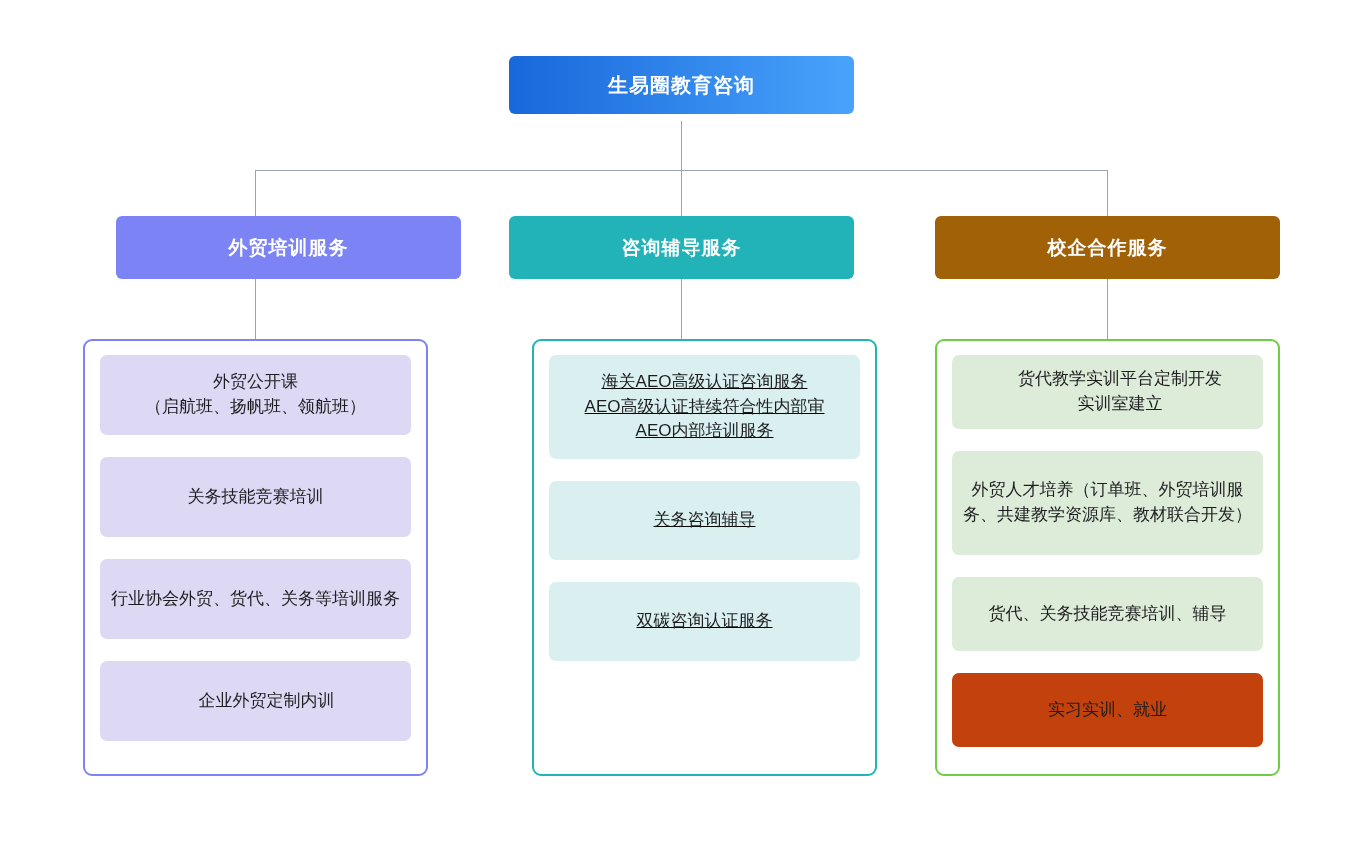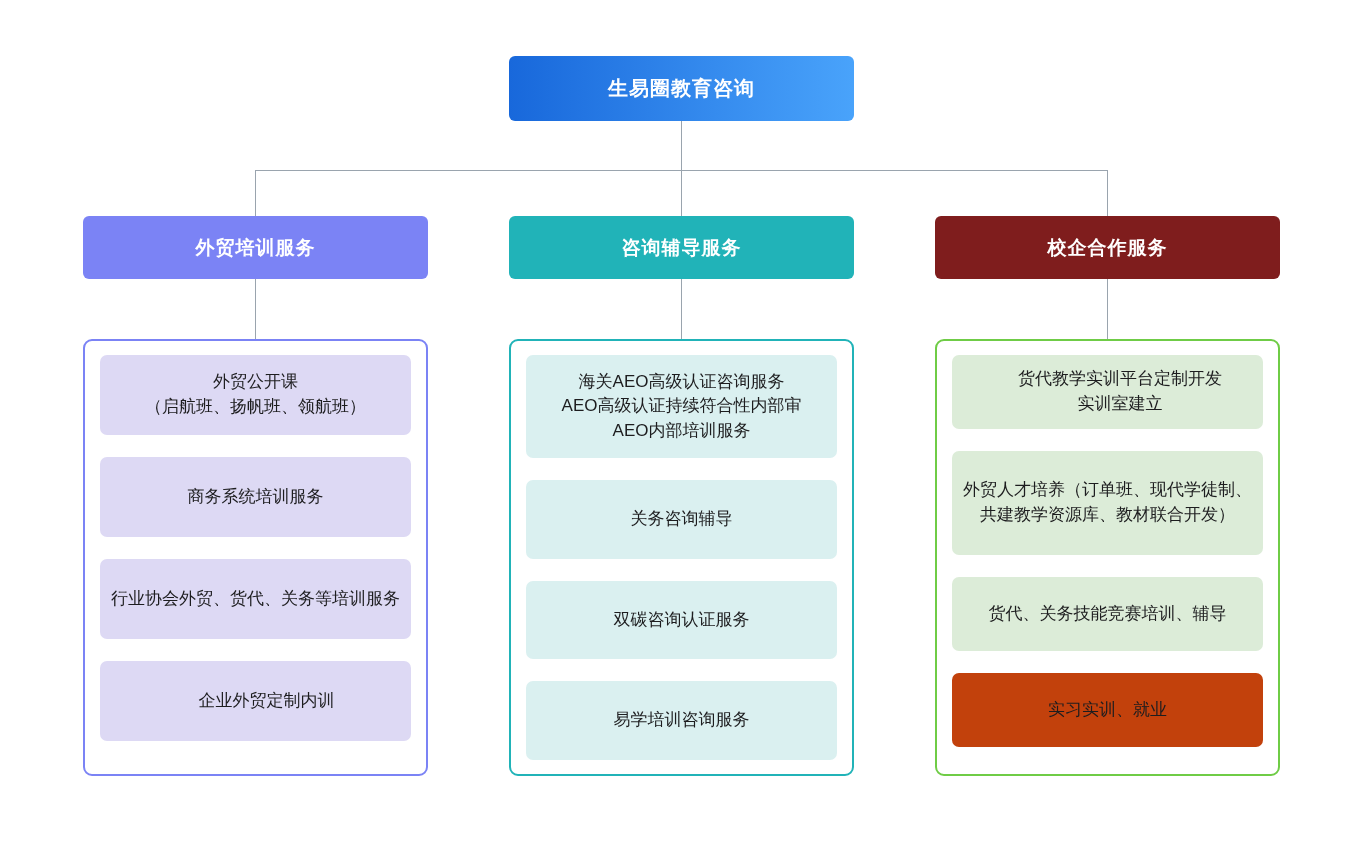--- a/index.html
+++ b/index.html
@@ -19,21 +19,21 @@
     height: 844px;
     background: #ffffff;
   }
 
   
   .root-node {
     position: absolute;
     left: 509px;
     top: 56px;
     width: 345px;
-    height: 65px;
+    height: 58px;
     border-radius: 6px;
     display: flex;
     align-items: center;
     justify-content: center;
     box-sizing: border-box;
   }
   .root-node .node-title {
     color: #ffffff;
     font-size: 20px;
     font-weight: bold;
@@ -101,21 +101,21 @@
 
   
   #group-box-0 { left: 83px; border-color: #7b83f5; }
   #group-box-0 .leaf-card { background: #ddd9f4; }
   #group-box-0 .leaf-card.h-1 { height: 80px; }
   #group-box-0 .leaf-card.h-2 { height: 80px; }
   #group-box-0 .leaf-card.h-3 { height: 80px; }
   #group-box-0 .leaf-card.h-4 { height: 80px; padding-left: 32px; }
 
   
-  #group-box-1 { left: 509px; border-color: #21b3b8; }
+  #group-box-1 { left: 532px; border-color: #21b3b8; text-decoration: underline; }
   #group-box-1 .leaf-card { background: #daf0f0; }
   #group-box-1 .leaf-card.h-1 { height: 104px; }
   #group-box-1 .leaf-card.h-2 { height: 79px; }
   #group-box-1 .leaf-card.h-3 { height: 79px; }
   #group-box-1 .leaf-card.h-4 { height: 79px; }
 
   
   #group-box-2 { left: 935px; border-color: #6fcc46; }
   #group-box-2 .leaf-card { background: #dcecd8; }
   #group-box-2 .leaf-card.h-1 { height: 74px; }
@@ -139,48 +139,47 @@
   <div class="connector v-line" style="left: 681px; top: 121px; height: 50px; background: rgb(154, 164, 174);"></div>
   <div class="connector h-line" style="left: 255px; top: 170px; width: 853px; background: rgb(154, 164, 174);"></div>
   <div class="connector v-line" style="left: 255px; top: 170px; height: 46px; background: rgb(154, 164, 174);"></div>
   <div class="connector v-line" style="left: 681px; top: 170px; height: 46px; background: rgb(154, 164, 174);"></div>
   <div class="connector v-line" style="left: 1107px; top: 170px; height: 46px; background: rgb(154, 164, 174);"></div>
 
   <div class="connector v-line" style="left: 255px; top: 279px; height: 60px; background: rgb(154, 164, 174);"></div>
   <div class="connector v-line" style="left: 681px; top: 279px; height: 60px; background: rgb(154, 164, 174);"></div>
   <div class="connector v-line" style="left: 1107px; top: 279px; height: 60px; background: rgb(154, 164, 174);"></div>
 
-  <div class="col-header" id="col-header-0" style="background: rgb(123, 131, 245);">
+  <div class="col-header" id="col-header-0" style="background: rgb(123, 131, 245); margin-left: 33px;">
     <span class="node-title">外贸培训服务</span>
   </div>
   <div class="col-header" id="col-header-1" style="background: rgb(33, 179, 184);">
     <span class="node-title">咨询辅导服务</span>
   </div>
-  <div class="col-header" id="col-header-2" style="background: #7f1d1d;">
+  <div class="col-header" id="col-header-2" style="background: #a16207;">
     <span class="node-title">校企合作服务</span>
   </div>
 
   <div class="group-box" id="group-box-0" style="border-color: rgb(123, 131, 245);">
     <div class="leaf-card h-1" style="background: rgb(221, 217, 244); color: rgb(29, 29, 31);">外贸公开课
 （启航班、扬帆班、领航班）</div>
-    <div class="leaf-card h-2" style="background: rgb(221, 217, 244); color: rgb(29, 29, 31);">商务系统培训服务</div>
+    <div class="leaf-card h-2" style="background: rgb(221, 217, 244); color: rgb(29, 29, 31);">关务技能竞赛培训</div>
     <div class="leaf-card h-3" style="background: rgb(221, 217, 244); color: rgb(29, 29, 31);">行业协会外贸、货代、关务等培训服务</div>
     <div class="leaf-card h-4" style="background: rgb(221, 217, 244); color: rgb(29, 29, 31);">企业外贸定制内训</div>
   </div>
 
   <div class="group-box" id="group-box-1" style="border-color: rgb(33, 179, 184);">
     <div class="leaf-card h-1" style="background: rgb(218, 240, 240); color: rgb(29, 29, 31);">海关AEO高级认证咨询服务
 AEO高级认证持续符合性内部审
 AEO内部培训服务</div>
     <div class="leaf-card h-2" style="background: rgb(218, 240, 240); color: rgb(29, 29, 31);">关务咨询辅导</div>
     <div class="leaf-card h-3" style="background: rgb(218, 240, 240); color: rgb(29, 29, 31);">双碳咨询认证服务</div>
-    <div class="leaf-card h-4" style="background: rgb(218, 240, 240); color: rgb(29, 29, 31);">易学培训咨询服务</div>
   </div>
 
   <div class="group-box" id="group-box-2" style="border-color: rgb(111, 204, 70);">
     <div class="leaf-card h-1" style="background: rgb(220, 236, 216); color: rgb(29, 29, 31); padding-left: 35px;">货代教学实训平台定制开发
 实训室建立</div>
-    <div class="leaf-card h-2" style="background: rgb(220, 236, 216); color: rgb(29, 29, 31);">外贸人才培养（订单班、现代学徒制、共建教学资源库、教材联合开发）</div>
+    <div class="leaf-card h-2" style="background: rgb(220, 236, 216); color: rgb(29, 29, 31);">外贸人才培养（订单班、外贸培训服务、共建教学资源库、教材联合开发）</div>
     <div class="leaf-card h-3" style="background: rgb(220, 236, 216); color: rgb(29, 29, 31);">货代、关务技能竞赛培训、辅导</div>
     <div class="leaf-card h-4" style="background: #c2410c; color: rgb(29, 29, 31);">实习实训、就业</div>
   </div>
 
 </div>
 
 </body></html>

